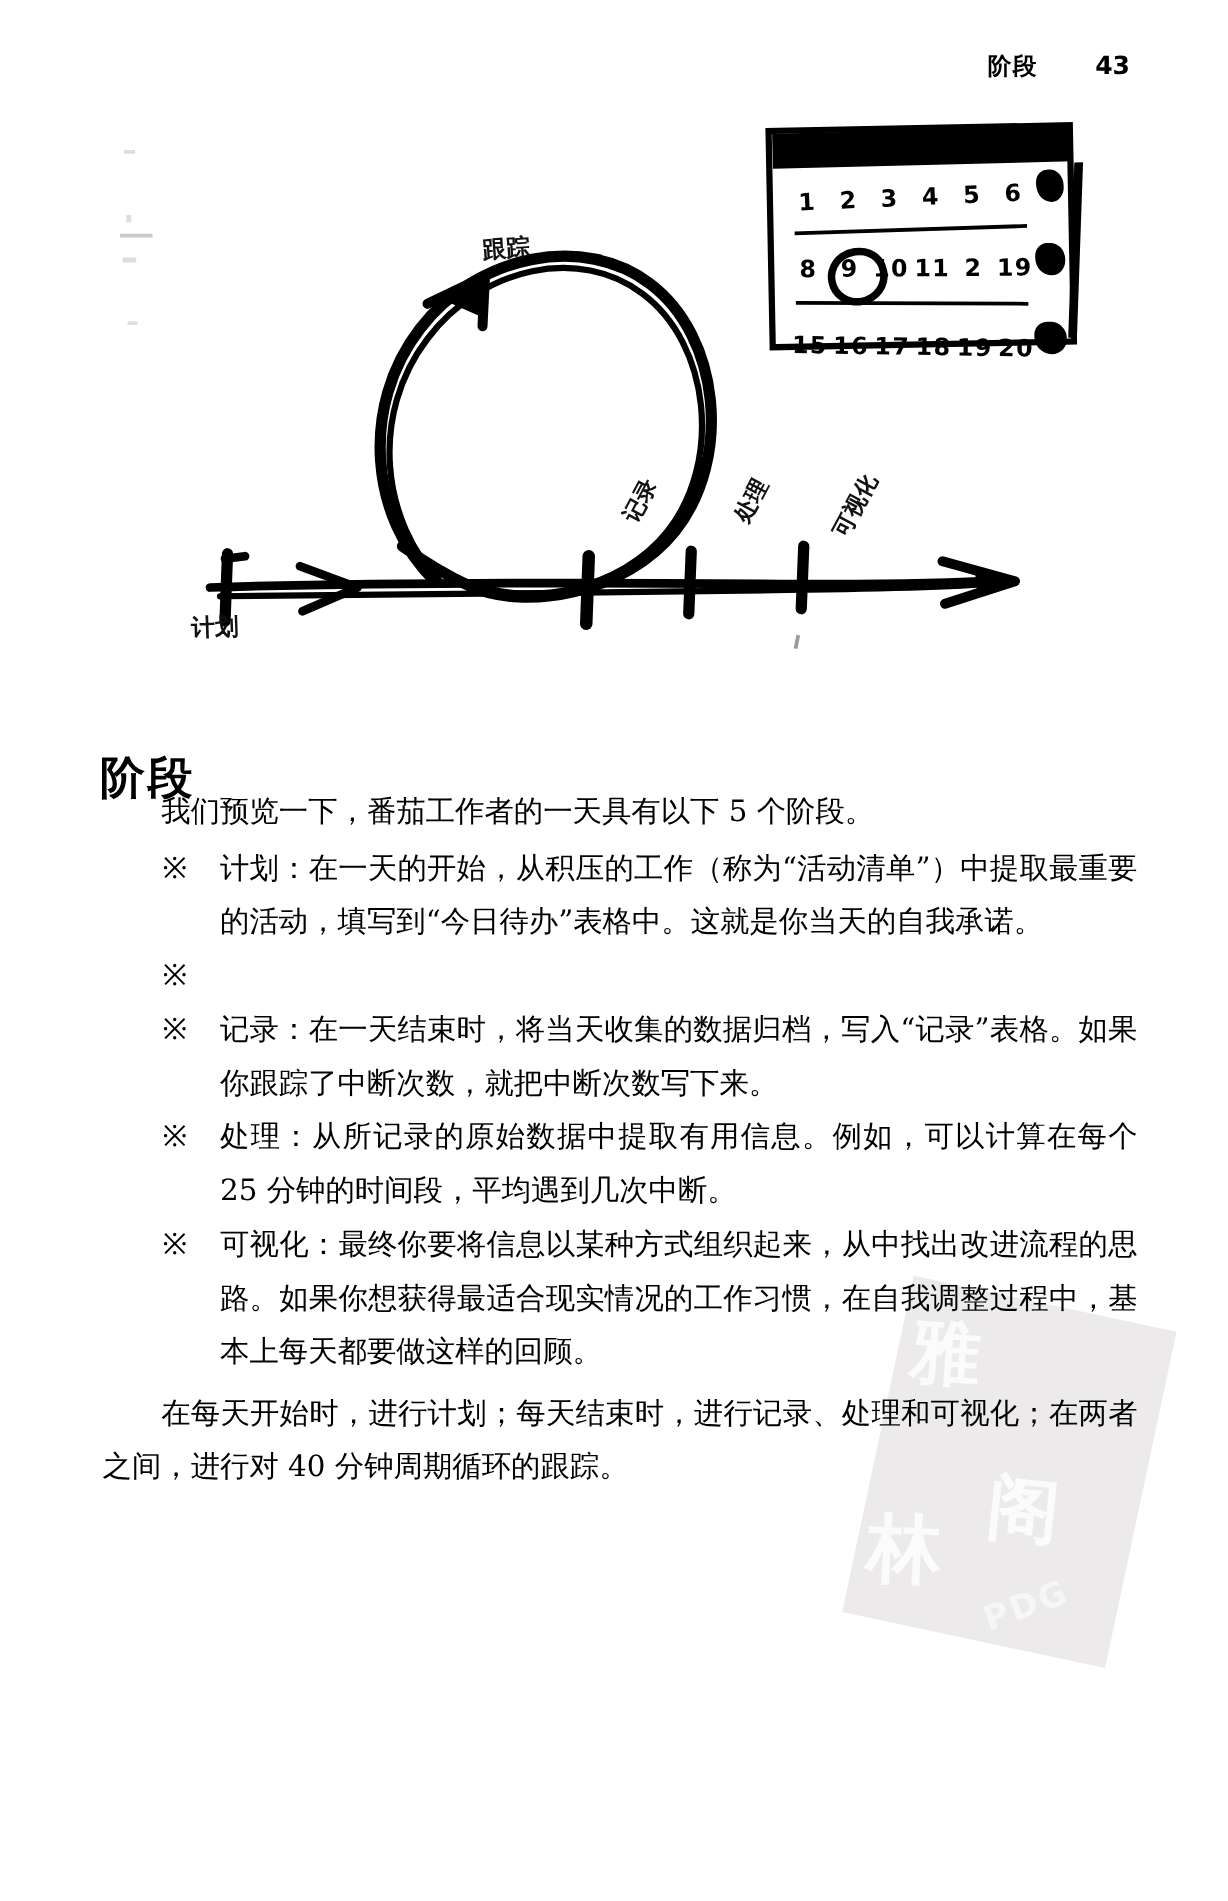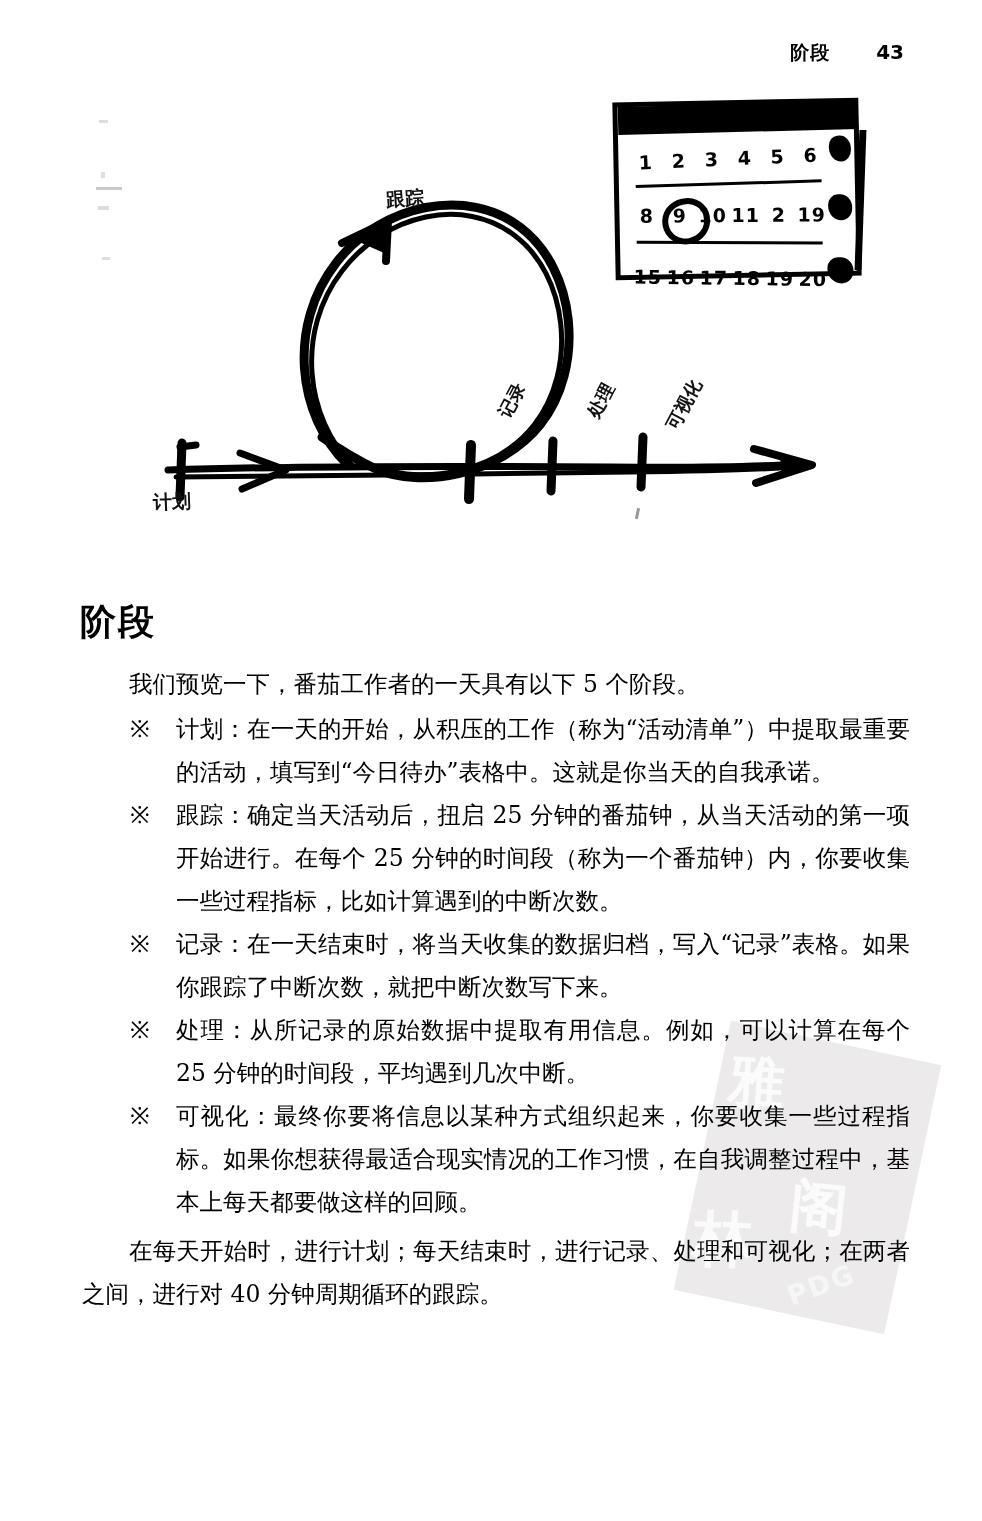--- a/index.html
+++ b/index.html
@@ -159,21 +159,21 @@
     font-family: "DejaVu Sans", "Liberation Sans", sans-serif;
     font-size: 36px;
     font-weight: 700;
     letter-spacing: 2px;
   }
 
   
   .body-block {
     position: absolute;
     left: 82px;
-    top: 663px;
+    top: 628px;
     width: 828px;
     font-size: 23.5px;
     line-height: 43px;
     text-align: justify;
     text-justify: inter-ideograph;
   }
   .para {
     text-indent: 2em;
     margin: 0 0 2px 0;
   }
@@ -340,32 +340,31 @@
 
   <p class="para">我们预览一下，番茄工作者的一天具有以下 5 个阶段。</p>
 
   <div class="bullet">
     <span class="bullet-mark">※</span>
     <span class="bullet-text">计划：在一天的开始，从积压的工作（称为“活动清单”）中提取最重要的活动，填写到“今日待办”表格中。这就是你当天的自我承诺。</span>
   </div>
 
   <div class="bullet">
     <span class="bullet-mark">※</span>
-    <span class="bullet-text">跟踪：确定当天活动后，扭启 25 分钟的番茄钟，从当天活动的第一项开始进行。在每个 25 分钟的时间段（称为一个番茄钟）内，你要收集一些过程指标，比如计算遇到的中断次数。</span>
   </div>
 
   <div class="bullet">
     <span class="bullet-mark">※</span>
     <span class="bullet-text">记录：在一天结束时，将当天收集的数据归档，写入“记录”表格。如果你跟踪了中断次数，就把中断次数写下来。</span>
   </div>
 
   <div class="bullet">
     <span class="bullet-mark">※</span>
     <span class="bullet-text">处理：从所记录的原始数据中提取有用信息。例如，可以计算在每个 25 分钟的时间段，平均遇到几次中断。</span>
   </div>
 
   <div class="bullet">
     <span class="bullet-mark">※</span>
-    <span class="bullet-text">可视化：最终你要将信息以某种方式组织起来，你要收集一些过程指标。如果你想获得最适合现实情况的工作习惯，在自我调整过程中，基本上每天都要做这样的回顾。</span>
+    <span class="bullet-text">可视化：最终你要将信息以某种方式组织起来，从中找出改进流程的思路。如果你想获得最适合现实情况的工作习惯，在自我调整过程中，基本上每天都要做这样的回顾。</span>
   </div>
 
   <p class="para final">在每天开始时，进行计划；每天结束时，进行记录、处理和可视化；在两者之间，进行对 40 分钟周期循环的跟踪。</p>
 </div>
 
 </body></html>

